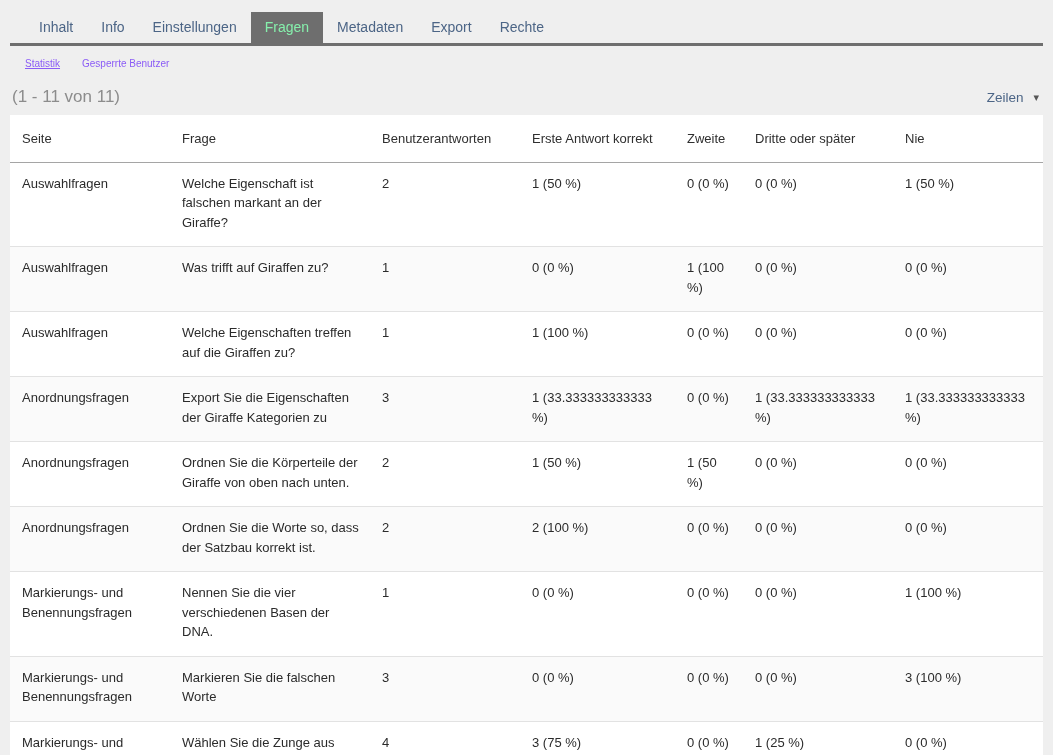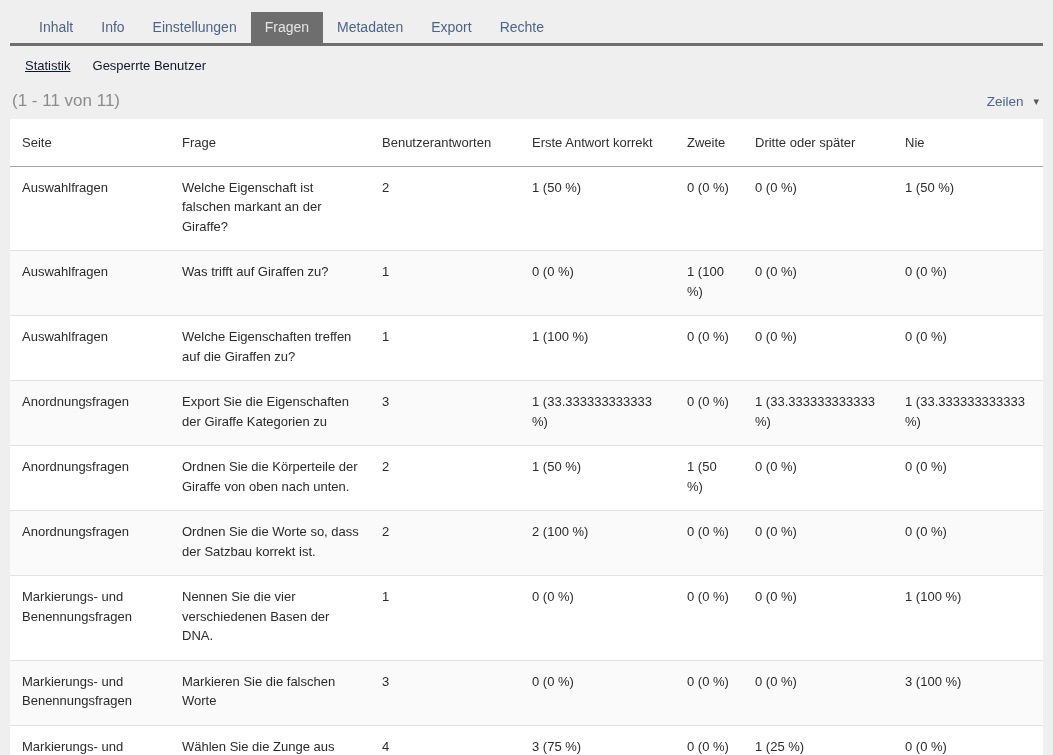--- a/index.html
+++ b/index.html
@@ -26,38 +26,38 @@
     align-items: center;
     gap: 7px;
     padding: 7px 14px 8px;
     font-size: 14px;
     color: #4c6586;
     cursor: pointer;
     white-space: nowrap;
   }
   .tab.active {
     background: #6e6e6e;
-    color: #e5e5e5;
+    color: #86efac;
   }
   .tab .chev {
     color: #333333;
     font-size: 13px;
     font-weight: bold;
     line-height: 1;
   }
 
   
   .subtabs {
     padding: 12px 0 4px 25px;
     display: flex;
     gap: 22px;
   }
   .subtab {
-    font-size: 13px;
-    color: #0f172a;
+    font-size: 10px;
+    color: #8b5cf6;
     cursor: pointer;
     white-space: nowrap;
   }
   .subtab.active { text-decoration: underline; }
 
   
   .toolrow {
     display: flex;
     justify-content: space-between;
     align-items: center;

